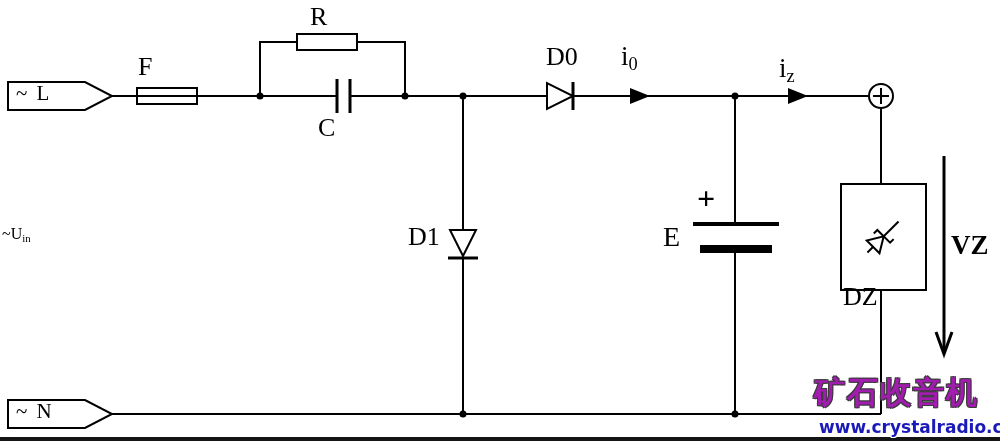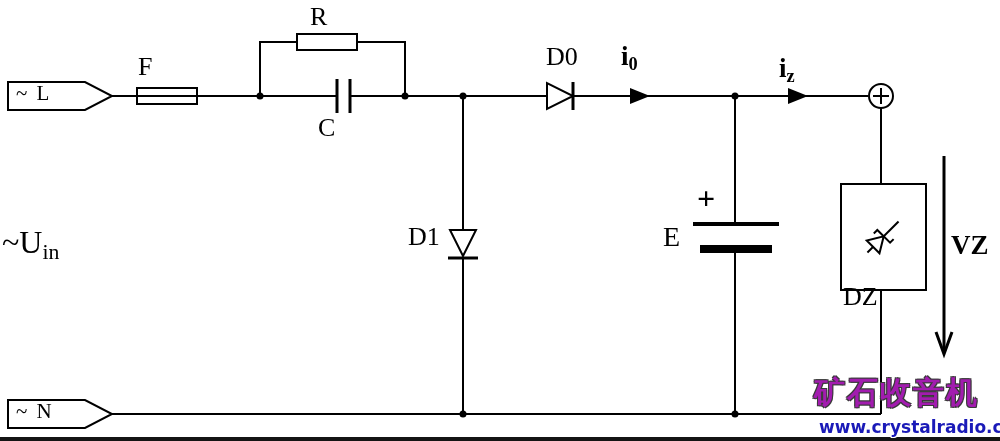--- a/index.html
+++ b/index.html
@@ -9,23 +9,23 @@
     width:1000px; height:441px;
     background:#ffffff;
     overflow:hidden;
     font-family:"Liberation Serif", serif;
     color:#000;
   }
   .stage svg { position:absolute; left:0; top:0; }
   .lbl { position:absolute; color:#000; white-space:nowrap; line-height:1; }
   .lbl .sub { font-size:0.68em; vertical-align:-0.28em; }
   .comp  { font-size:26px; }
-  .current { font-size:27px; font-weight:bold; }
+  .current { font-size:27px; font-weight:normal; }
   .term  { font-size:21px; letter-spacing:2px; }
-  .uin   { font-size:32px; }
+  .uin   { font-size:16px; }
   .eplus { font-size:32px; font-weight:bold; }
   .elabel{ font-size:28px; }
   .vz    { font-size:27px; font-weight:bold;margin-top:8px; }
   .wm-title {
     position:absolute; left:814px; top:372px;
     font-family:"DejaVu Sans", sans-serif;
     font-size:31px; font-weight:bold; letter-spacing:2px;
     color:#a21caf;
     text-shadow:-1px -1px 0 #3a3a3a, 1px -1px 0 #3a3a3a, -1px 1px 0 #3a3a3a, 1px 1px 0 #3a3a3a;
   }

